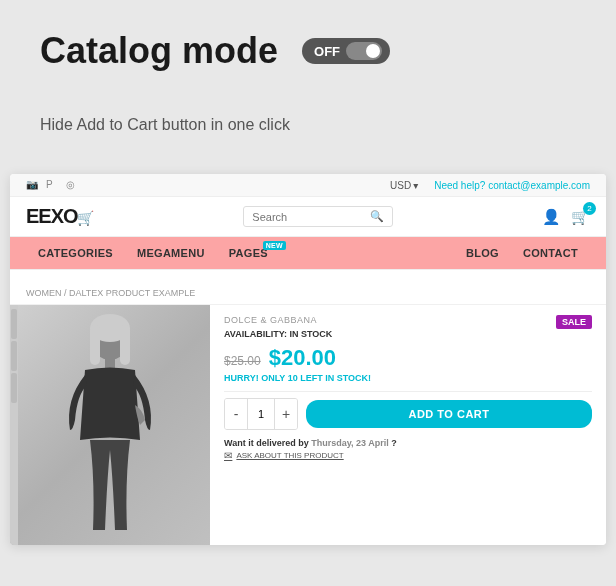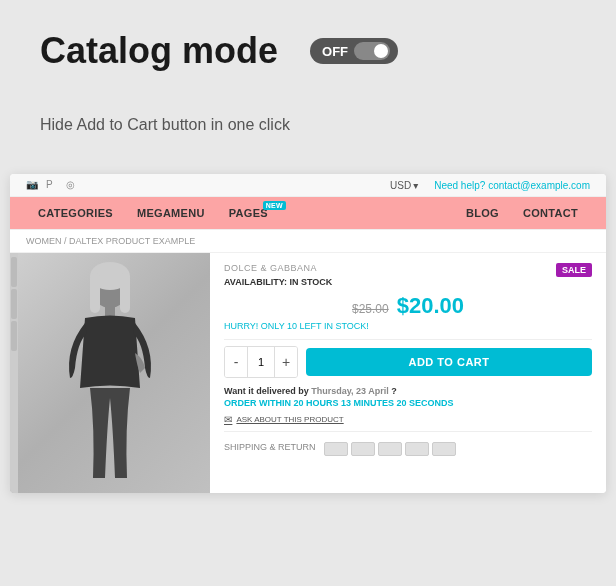--- a/index.html
+++ b/index.html
@@ -11,21 +11,21 @@
       overflow: hidden;
     }
 
     
     .top-section {
       padding: 30px 40px 20px 40px;
     }
     .title-row {
       display: flex;
       align-items: center;
-      gap: 32px;
+      gap: 24px;
       margin-bottom: 10px;
     }
     .catalog-title {
       font-size: 36px;
       font-weight: 800;
       color: #1a1a1a;
     }
     .toggle-container {
       display: flex;
       align-items: center;
@@ -222,20 +222,21 @@
       color: #333;
     }
 
     
     .breadcrumb {
       padding: 6px 16px;
       font-size: 9px;
       color: #999;
       background: white;
       border-bottom: 1px solid #f0f0f0;
+      margin-top: 12px;
     }
 
     
     .product-section {
       display: flex;
       background: white;
       min-height: 200px;
     }
     .product-image-col {
       width: 200px;
@@ -308,40 +309,39 @@
       color: #333;
       font-weight: 600;
       font-size: 9px;
       text-transform: uppercase;
     }
     .price-row {
       display: flex;
       align-items: baseline;
       gap: 8px;
       margin-bottom: 2px;
-      justify-content: center;
     }
     .old-price {
       font-size: 12px;
       color: #999;
       text-decoration: line-through;
     }
     .new-price {
       font-size: 22px;
       font-weight: 900;
       color: #00bcd4;
     }
     .hurry-text {
       font-size: 9px;
       color: #888;
       margin-bottom: 8px;
     }
     .hurry-text span {
       color: #00bcd4;
-      font-weight: normal;
+      font-weight: bold;
       text-transform: uppercase;
     }
     .divider {
       height: 1px;
       background: #eee;
       margin: 6px 0;
     }
     .add-to-cart-row {
       display: flex;
       align-items: center;
@@ -379,21 +379,21 @@
     }
     .add-to-cart-btn {
       flex: 1;
       background: #00bcd4;
       color: white;
       border: none;
       padding: 8px 16px;
       font-size: 11px;
       font-weight: bold;
       cursor: pointer;
-      border-radius: 4px;
+      border-radius: 12px;
       letter-spacing: 0.5px;
     }
     .delivery-text {
       font-size: 9px;
       color: #888;
       margin-bottom: 2px;
     }
     .delivery-text span {
       color: #333;
       font-weight: 600;
@@ -473,20 +473,35 @@
         <span>USD</span>
         <span>▾</span>
       </div>
       <div class="topbar-need-help">
         <span>Need help?</span>
         <span style="color:#00bcd4;">contact@example.com</span>
       </div>
     </div>
   </div>
 
+  <div class="store-navbar">
+    <div class="store-logo">
+      <span>EEXO</span><span class="logo-cart">🛒</span>
+    </div>
+    <div class="search-box">
+      <input type="text" placeholder="Search" style="">
+      <span class="search-icon-svg">🔍</span>
+    </div>
+    <div class="nav-icons">
+      <span class="nav-icon">👤</span>
+      <span class="nav-icon cart-badge">🛒
+        <span class="cart-count">2</span>
+      </span>
+    </div>
+  </div>
 
   <div class="store-menu">
     <div class="menu-left">
       <div class="menu-item">
         <span>CATEGORIES</span>
       </div>
       <div class="menu-item">
         <span>MEGAMENU</span>
       </div>
       <div class="menu-item" style="position:relative;padding-right:20px;">
@@ -564,33 +579,19 @@
           <input class="qty-input" type="text" value="1" style="">
           <button class="qty-btn">+</button>
         </div>
         <button class="add-to-cart-btn">ADD TO CART</button>
       </div>
       <div class="delivery-text">
         <span>Want it delivered by</span>
         <strong>Thursday, 23 April</strong>
         <span>?</span>
       </div>
-      <div class="order-text">
-        <span>Order within</span>
-        <span>20 HOURS 13 MINUTES 20 SECONDS</span>
-      </div>
       <div class="ask-link">
         <span class="email-icon">✉</span>
         <span>ASK ABOUT THIS PRODUCT</span>
       </div>
-      <div class="shipping-section">
-        <span>SHIPPING &amp; RETURN</span>
-        <div class="payment-icons">
-          <div class="payment-icon"></div>
-          <div class="payment-icon"></div>
-          <div class="payment-icon"></div>
-          <div class="payment-icon"></div>
-          <div class="payment-icon"></div>
-        </div>
-      </div>
     </div>
   </div>
 </div>
 
 </body></html>

